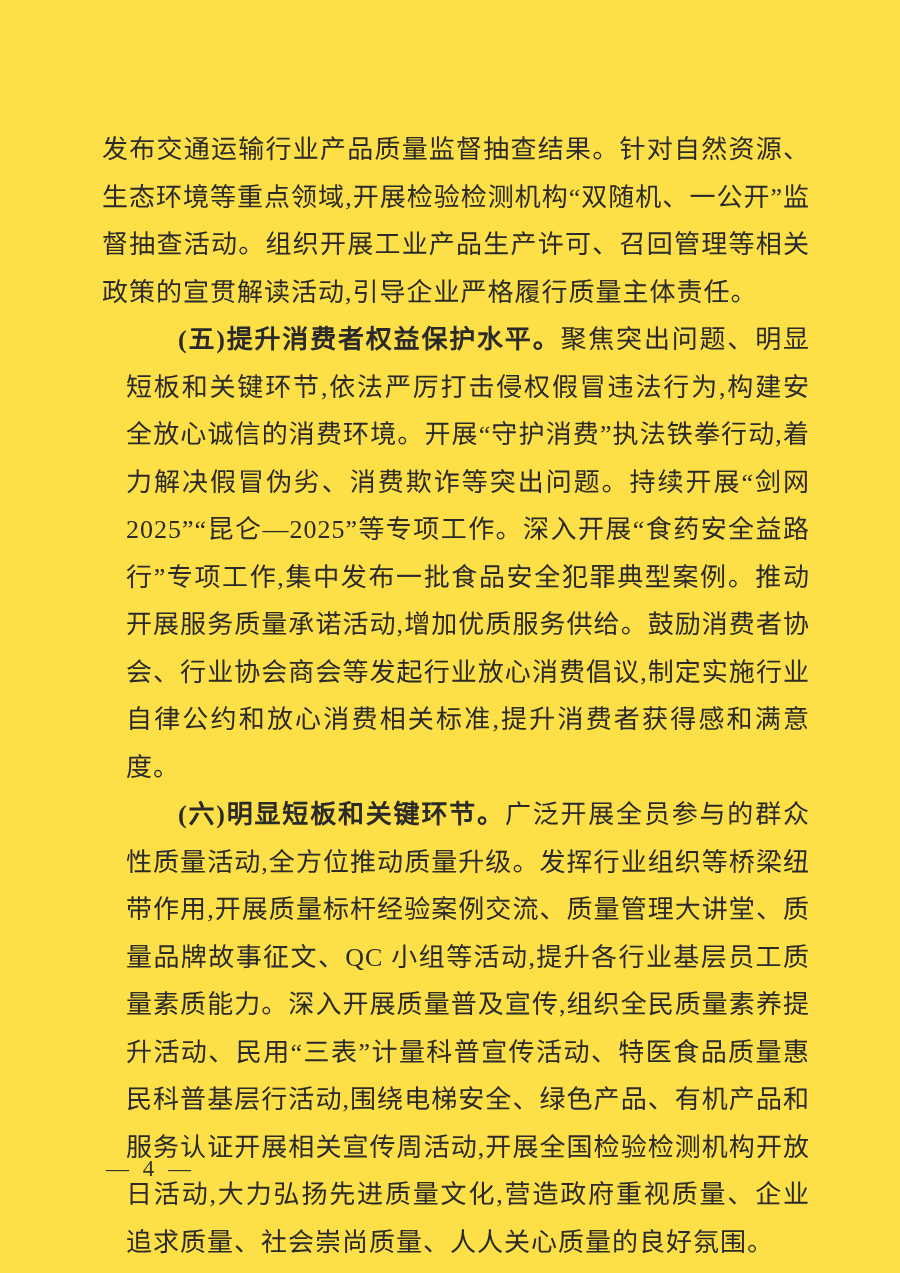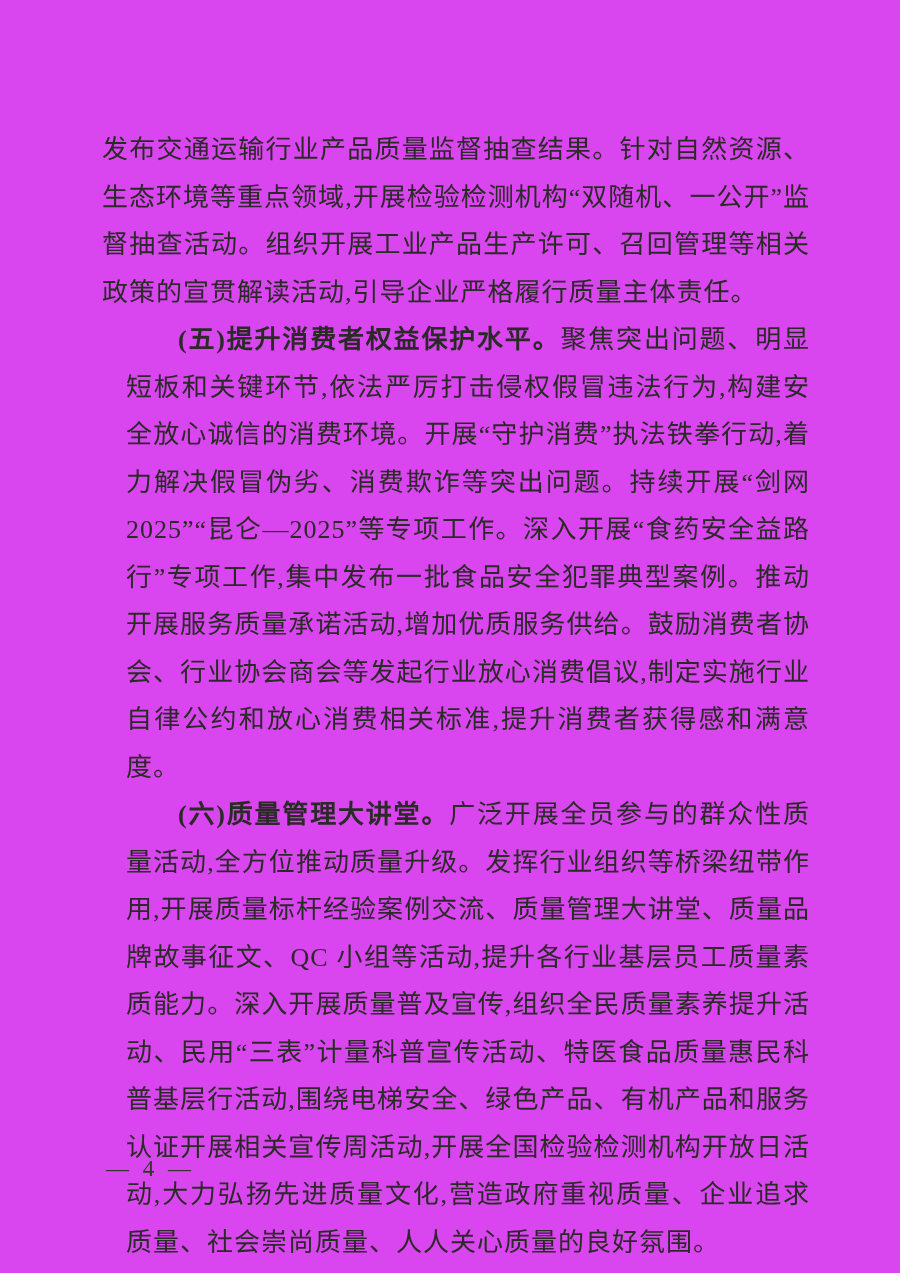--- a/index.html
+++ b/index.html
@@ -4,21 +4,21 @@
 <style>
   html, body {
     margin: 0;
     padding: 0;
     background: #ffffff;
   }
   .page {
     position: relative;
     width: 900px;
     height: 1273px;
-    background: #d946ef;
+    background: #fde047;
     overflow: hidden;
     color: #2b2a28;
     font-family: "Liberation Serif", "DejaVu Serif", serif;
   }
   .content {
     position: absolute;
     left: 102px;
     top: 126px;
     width: 708px;
     font-size: 26px;
@@ -49,18 +49,18 @@
 </head>
 <body>
 
 <div class="page">
   <div class="content">
 
     <p class="para"><span class="ptext">发布交通运输行业产品质量监督抽查结果。针对自然资源、生态环境等重点领域,开展检验检测机构“双随机、一公开”监督抽查活动。组织开展工业产品生产许可、召回管理等相关政策的宣贯解读活动,引导企业严格履行质量主体责任。</span></p>
 
     <p class="para indented"><span class="heading">(五)提升消费者权益保护水平。</span><span class="ptext">聚焦突出问题、明显短板和关键环节,依法严厉打击侵权假冒违法行为,构建安全放心诚信的消费环境。开展“守护消费”执法铁拳行动,着力解决假冒伪劣、消费欺诈等突出问题。持续开展“剑网 2025”“昆仑—2025”等专项工作。深入开展“食药安全益路行”专项工作,集中发布一批食品安全犯罪典型案例。推动开展服务质量承诺活动,增加优质服务供给。鼓励消费者协会、行业协会商会等发起行业放心消费倡议,制定实施行业自律公约和放心消费相关标准,提升消费者获得感和满意度。</span></p>
 
-    <p class="para indented"><span class="heading">(六)质量管理大讲堂。</span><span class="ptext">广泛开展全员参与的群众性质量活动,全方位推动质量升级。发挥行业组织等桥梁纽带作用,开展质量标杆经验案例交流、质量管理大讲堂、质量品牌故事征文、QC 小组等活动,提升各行业基层员工质量素质能力。深入开展质量普及宣传,组织全民质量素养提升活动、民用“三表”计量科普宣传活动、特医食品质量惠民科普基层行活动,围绕电梯安全、绿色产品、有机产品和服务认证开展相关宣传周活动,开展全国检验检测机构开放日活动,大力弘扬先进质量文化,营造政府重视质量、企业追求质量、社会崇尚质量、人人关心质量的良好氛围。</span></p>
+    <p class="para indented"><span class="heading">(六)明显短板和关键环节。</span><span class="ptext">广泛开展全员参与的群众性质量活动,全方位推动质量升级。发挥行业组织等桥梁纽带作用,开展质量标杆经验案例交流、质量管理大讲堂、质量品牌故事征文、QC 小组等活动,提升各行业基层员工质量素质能力。深入开展质量普及宣传,组织全民质量素养提升活动、民用“三表”计量科普宣传活动、特医食品质量惠民科普基层行活动,围绕电梯安全、绿色产品、有机产品和服务认证开展相关宣传周活动,开展全国检验检测机构开放日活动,大力弘扬先进质量文化,营造政府重视质量、企业追求质量、社会崇尚质量、人人关心质量的良好氛围。</span></p>
 
   </div>
 
   <div class="page-footer">— 4 —</div>
 </div>
 
 </body></html>

